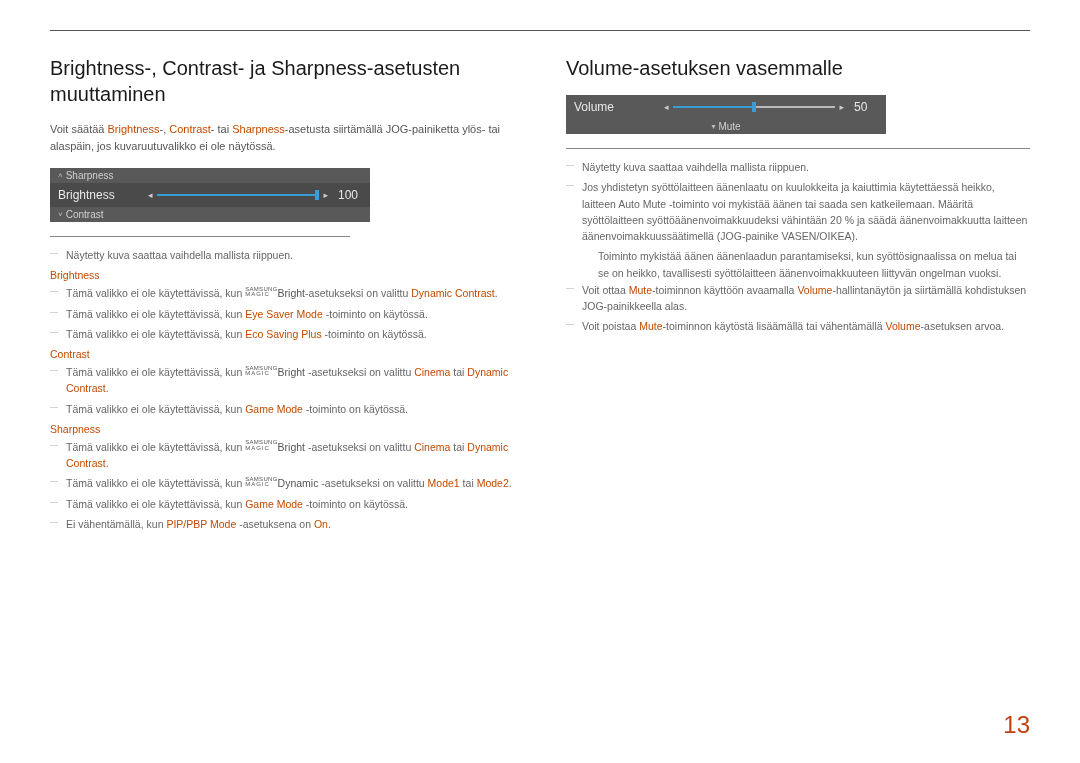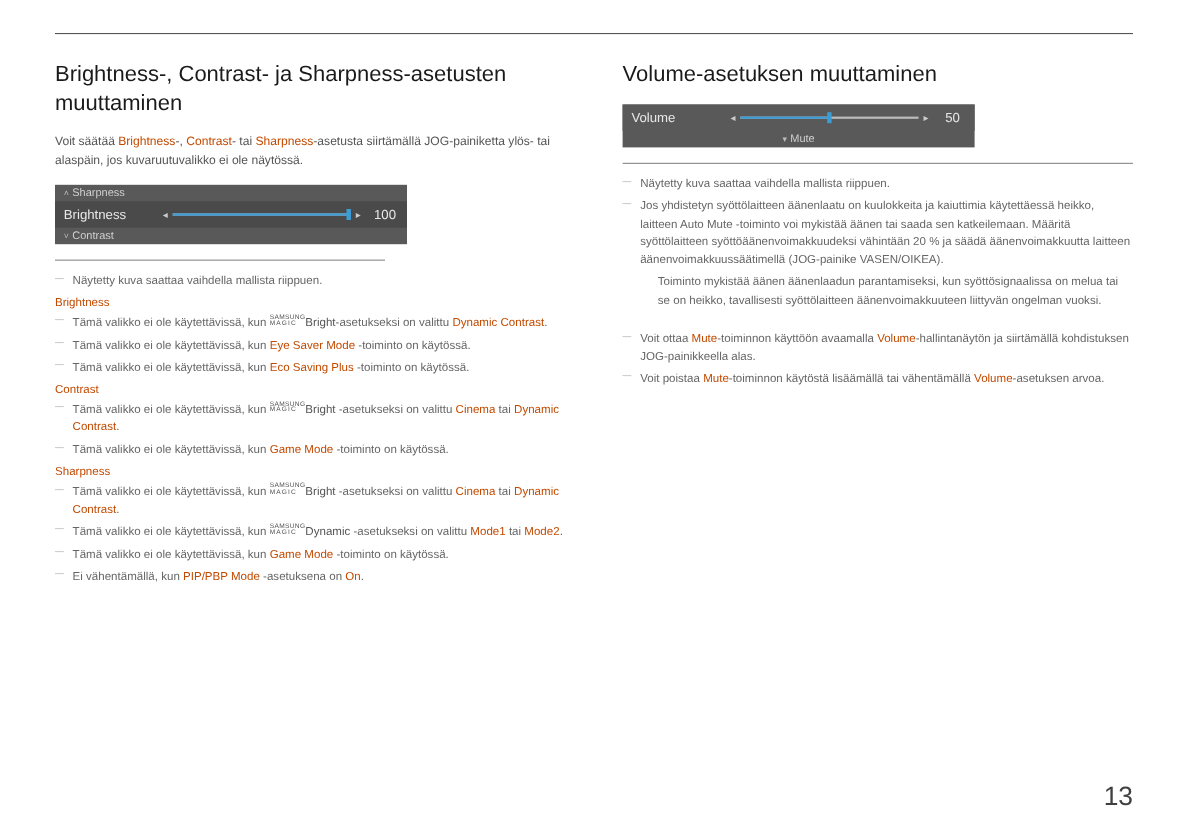--- a/index.html
+++ b/index.html
@@ -71,21 +71,21 @@
     left:0; top:0; bottom:0;
     background:#3c9dd6;
   }
   .knob {
     position:absolute;
     top:-4px;
     width:4px;
     height:10px;
     background:#3c9dd6;
   }
-  .osd-value { flex: 0 0 30px; text-align: center; padding-left: 6px;}
+  .osd-value { flex: 0 0 30px; text-align: left; padding-left: 6px;}
   hr.thin {
     border: none;
     border-top: 0.5px solid #888;
     margin: 8px 0 10px 0;
     width: 300px;
   }
   .note, .sub-note, .sub-sub-note {
     font-size: 10.5px;
     color: #666;
     line-height: 1.55;
@@ -102,21 +102,21 @@
   }
   .sub-note { padding-left: 32px; margin-bottom: 3px; }
   .sub-note::before {
     content: "―";
     position: absolute;
     left: 16px;
     top: 0;
     font-size: 8px;
     color: #aaa;
   }
-  .sub-sub-note { padding-left: 32px; margin-bottom: 19px; }
+  .sub-sub-note { padding-left: 32px; margin-bottom: 1px; }
   .subhead {
     font-size: 10.5px;
     color: #c24a00;
     margin: 6px 0 4px 0;
   }
   .magic-brand {
     font-size: 6px;
     line-height: 0.9;
     display: inline-block;
     vertical-align: 1px;
@@ -141,21 +141,21 @@
     left:50%;
     top:0;bottom:0;
     width:1px;
     background:#888;
   }
   .page-number {
     position: absolute;
     bottom: 24px;
     right: 50px;
     font-size: 24px;
-    color: #404040;
+    color: #c2410c;
     font-weight: 300;
   }
 </style>
 </head>
 <body>
 
 <hr class="top-rule">
 
 <div class="columns">
 
@@ -220,21 +220,21 @@
     </div>
     <div class="note">
       <span>Tämä valikko ei ole käytettävissä, kun </span><span class="hl">Game Mode</span><span> -toiminto on käytössä.</span>
     </div>
     <div class="note">
       <span>Ei vähentämällä, kun </span><span class="hl">PIP/PBP Mode</span><span> -asetuksena on </span><span class="hl">On</span>.
     </div>
   </div>
 
   <div class="col">
-    <h2 class="section-title">Volume-asetuksen muuttaminen</h2>
+    <h2 class="section-title">Volume-asetuksen vasemmalle</h2>
 
 
     <div class="osd-box">
       <div class="osd-row main" style="background:#595959;">
         <span class="osd-label">Volume</span>
         <span class="arrow">◂</span>
         <div class="slider">
           <div class="track">
               <div class="fill" style="width:50%"></div>
               <div class="knob" style="left:calc(50% - 2px)"></div>

